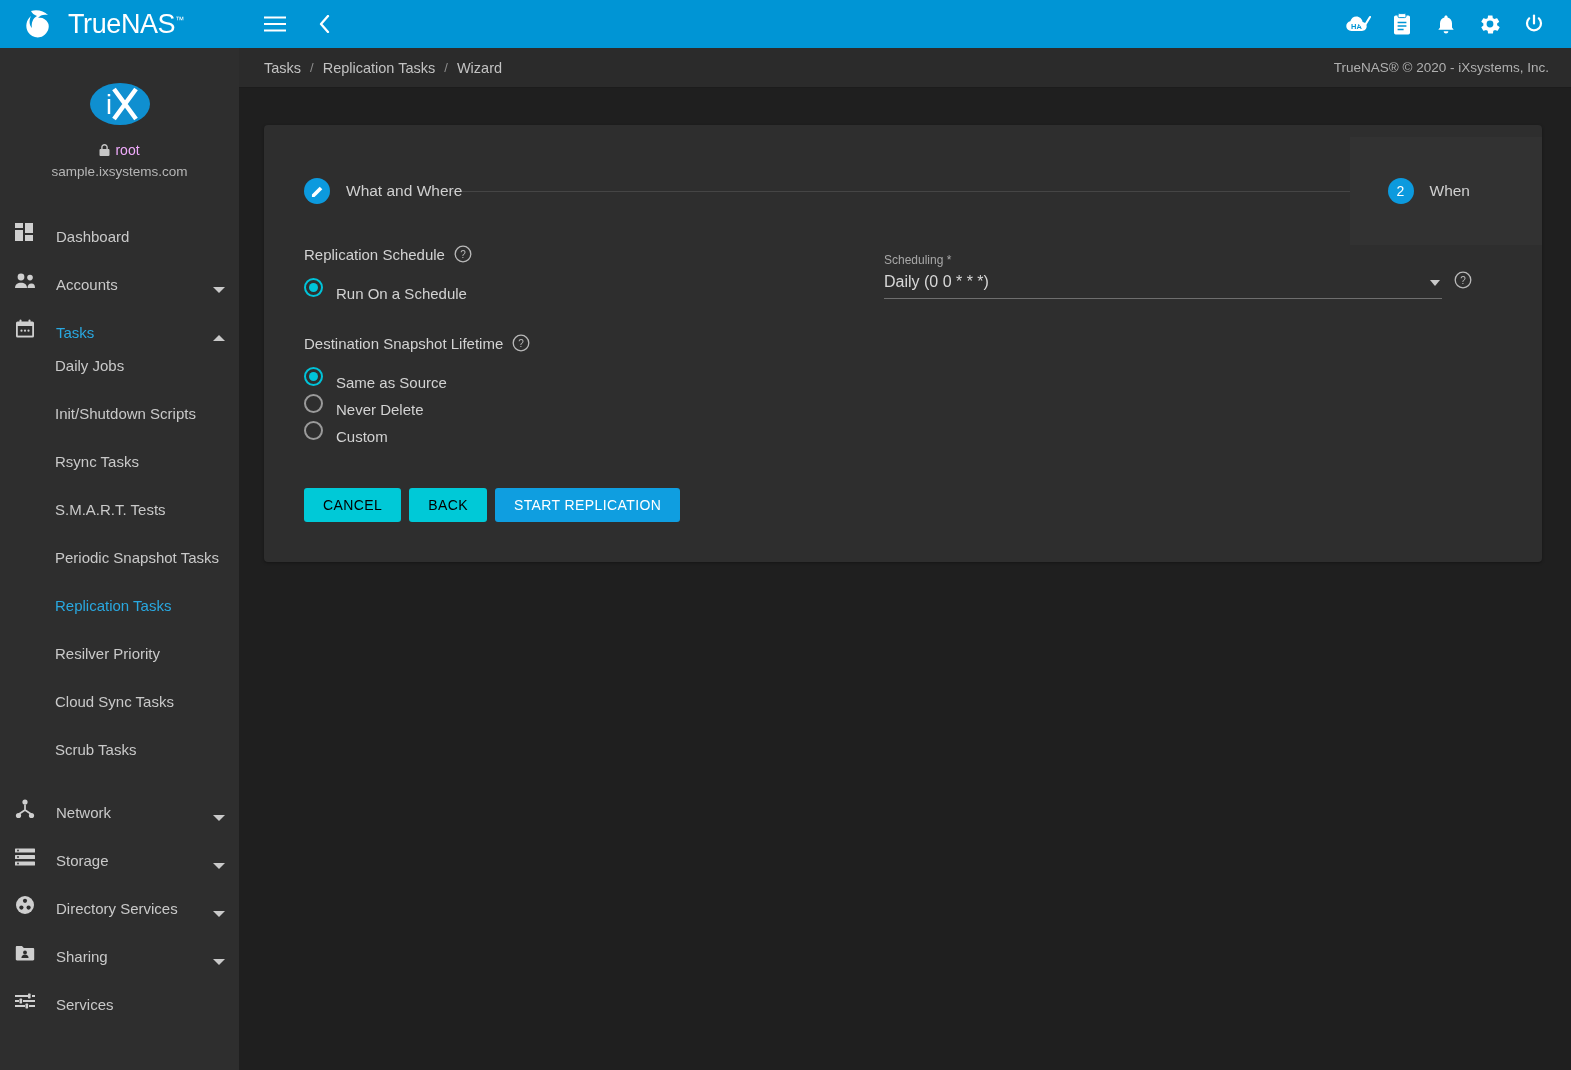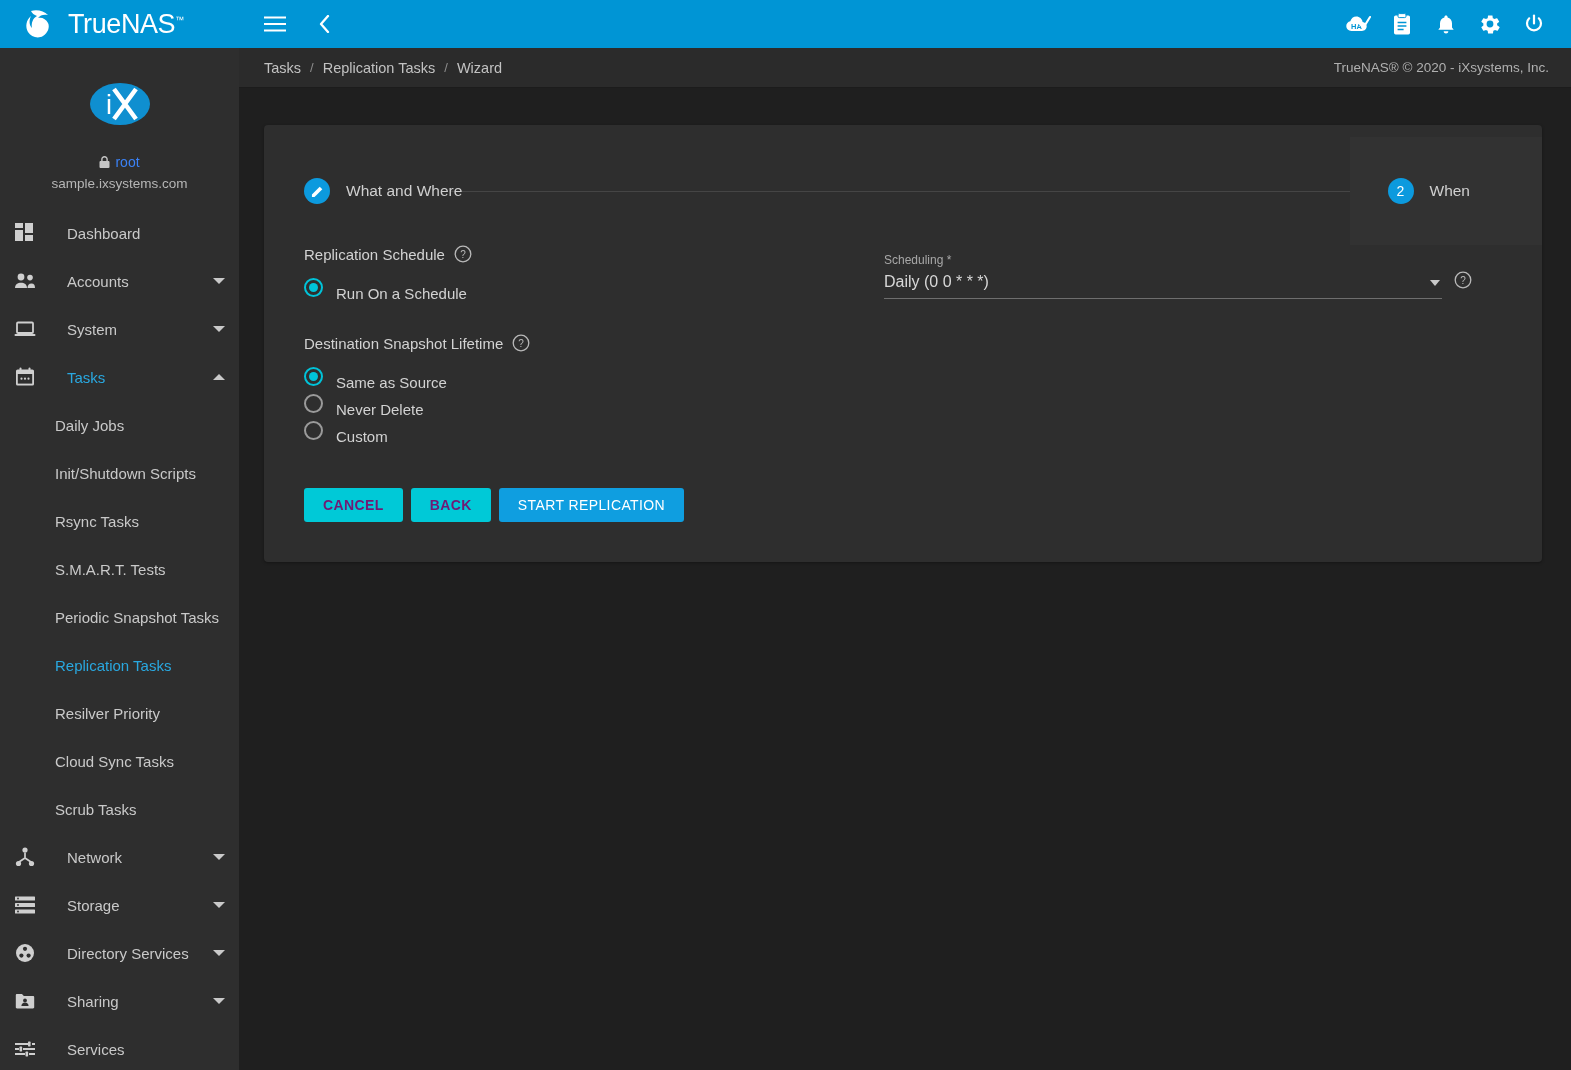--- a/index.html
+++ b/index.html
@@ -27,30 +27,30 @@
     position: relative;
   }
   .brand-tm { font-size: 9px; vertical-align: super; }
 
   .user-block {
     padding-top: 30px; padding-bottom: 18px;
     display: flex; flex-direction: column; align-items: center;
   }
   .ix-logo { width: 62px; height: 52px; }
   .user-row {
-    margin-top: 24px; display: flex; align-items: center; gap: 5px;
-    color: #3b82f6; font-size: 14px;
+    margin-top: 12px; display: flex; align-items: center; gap: 5px;
+    color: #f0abfc; font-size: 14px;
   }
   .lock-icon { width: 11px; height: 13px; display: block; }
   .host { margin-top: 6px; color: #b6b6b6; font-size: 13.5px; }
 
   .nav { flex: 1; overflow: hidden; }
   .nav-item {
-    height: 48px; display: flex; align-items: center;
-    padding-left: 11px; padding-right: 14px; gap: 11px;
+    height: 48px; display: flex; align-items: flex-end;
+    padding-left: 11px; padding-right: 14px; gap: 0px;
     color: #c9c9c9; font-size: 15px; cursor: pointer; user-select: none;
   }
   .nav-icon {
     width: 28px; height: 24px; flex: 0 0 28px;
     display: flex; align-items: center; justify-content: center;
     margin-right: 17px;
   }
   .nav-icon svg { display: block; }
   .nav-label { flex: 1; white-space: nowrap; }
   .nav-item.active .nav-label { color: #29a8e0; }
@@ -155,21 +155,21 @@
     border-top: 6px solid #c9c9c9; margin-bottom: 5px; margin-right: 2px;
   }
   .select-help { position: absolute; right: -30px; bottom: 6px; }
 
   .buttons { display: flex; gap: 8px; margin-top: 44px; }
   .btn {
     height: 34px; border: none; border-radius: 3px; cursor: pointer;
     font-size: 14px; font-family: "Liberation Sans", sans-serif;
     letter-spacing: 0.4px; padding: 0 19px; font-weight: 500;
   }
-  .btn-cancel, .btn-back { background: #00c9d7; color: #701a75; font-weight: bold; }
+  .btn-cancel, .btn-back { background: #00c9d7; color: #000000; }
   .btn-primary { background: #0f9ee0; color: #fff; }
 </style>
 </head>
 <body>
 
 <div class="app">
 
   <aside class="sidebar">
 
     <div class="brand">
@@ -220,30 +220,20 @@
               <circle cx="7" cy="4" r="3.4" fill="#cfcfcf"></circle>
               <circle cx="16" cy="4.6" r="2.8" fill="#cfcfcf"></circle>
               <path d="M1 15c0-3.3 2.7-5.2 6-5.2s6 1.9 6 5.2z" fill="#cfcfcf"></path>
               <path d="M13.5 15c0-2.6 1.3-4.6 4-4.6s3.5 2 3.5 4.6z" fill="#cfcfcf"></path>
             </svg>
         </span>
         <span class="nav-label">Accounts</span>
         <span class="caret"></span>
       </div>
 
-      <div class="nav-item">
-        <span class="nav-icon">
-          <svg viewBox="0 0 22 16" width="22" height="16">
-              <rect x="3" y="1.5" width="16" height="10.5" rx="1" fill="none" stroke="#cfcfcf" stroke-width="1.8"></rect>
-              <rect x="0.5" y="13" width="21" height="1.9" rx="0.9" fill="#cfcfcf"></rect>
-            </svg>
-        </span>
-        <span class="nav-label">System</span>
-        <span class="caret"></span>
-      </div>
 
       <div class="nav-item active">
         <span class="nav-icon">
           <svg viewBox="0 0 20 20" width="20" height="20">
               <rect x="1" y="2.5" width="18" height="16" rx="1.6" fill="#cfcfcf"></rect>
               <rect x="2.8" y="7" width="14.4" height="9.6" fill="#2e2e2e"></rect>
               <rect x="4.5" y="0.5" width="2" height="4" rx="1" fill="#cfcfcf"></rect>
               <rect x="13.5" y="0.5" width="2" height="4" rx="1" fill="#cfcfcf"></rect>
               <circle cx="6.5" cy="11.7" r="1.1" fill="#cfcfcf"></circle>
               <circle cx="10" cy="11.7" r="1.1" fill="#cfcfcf"></circle>

